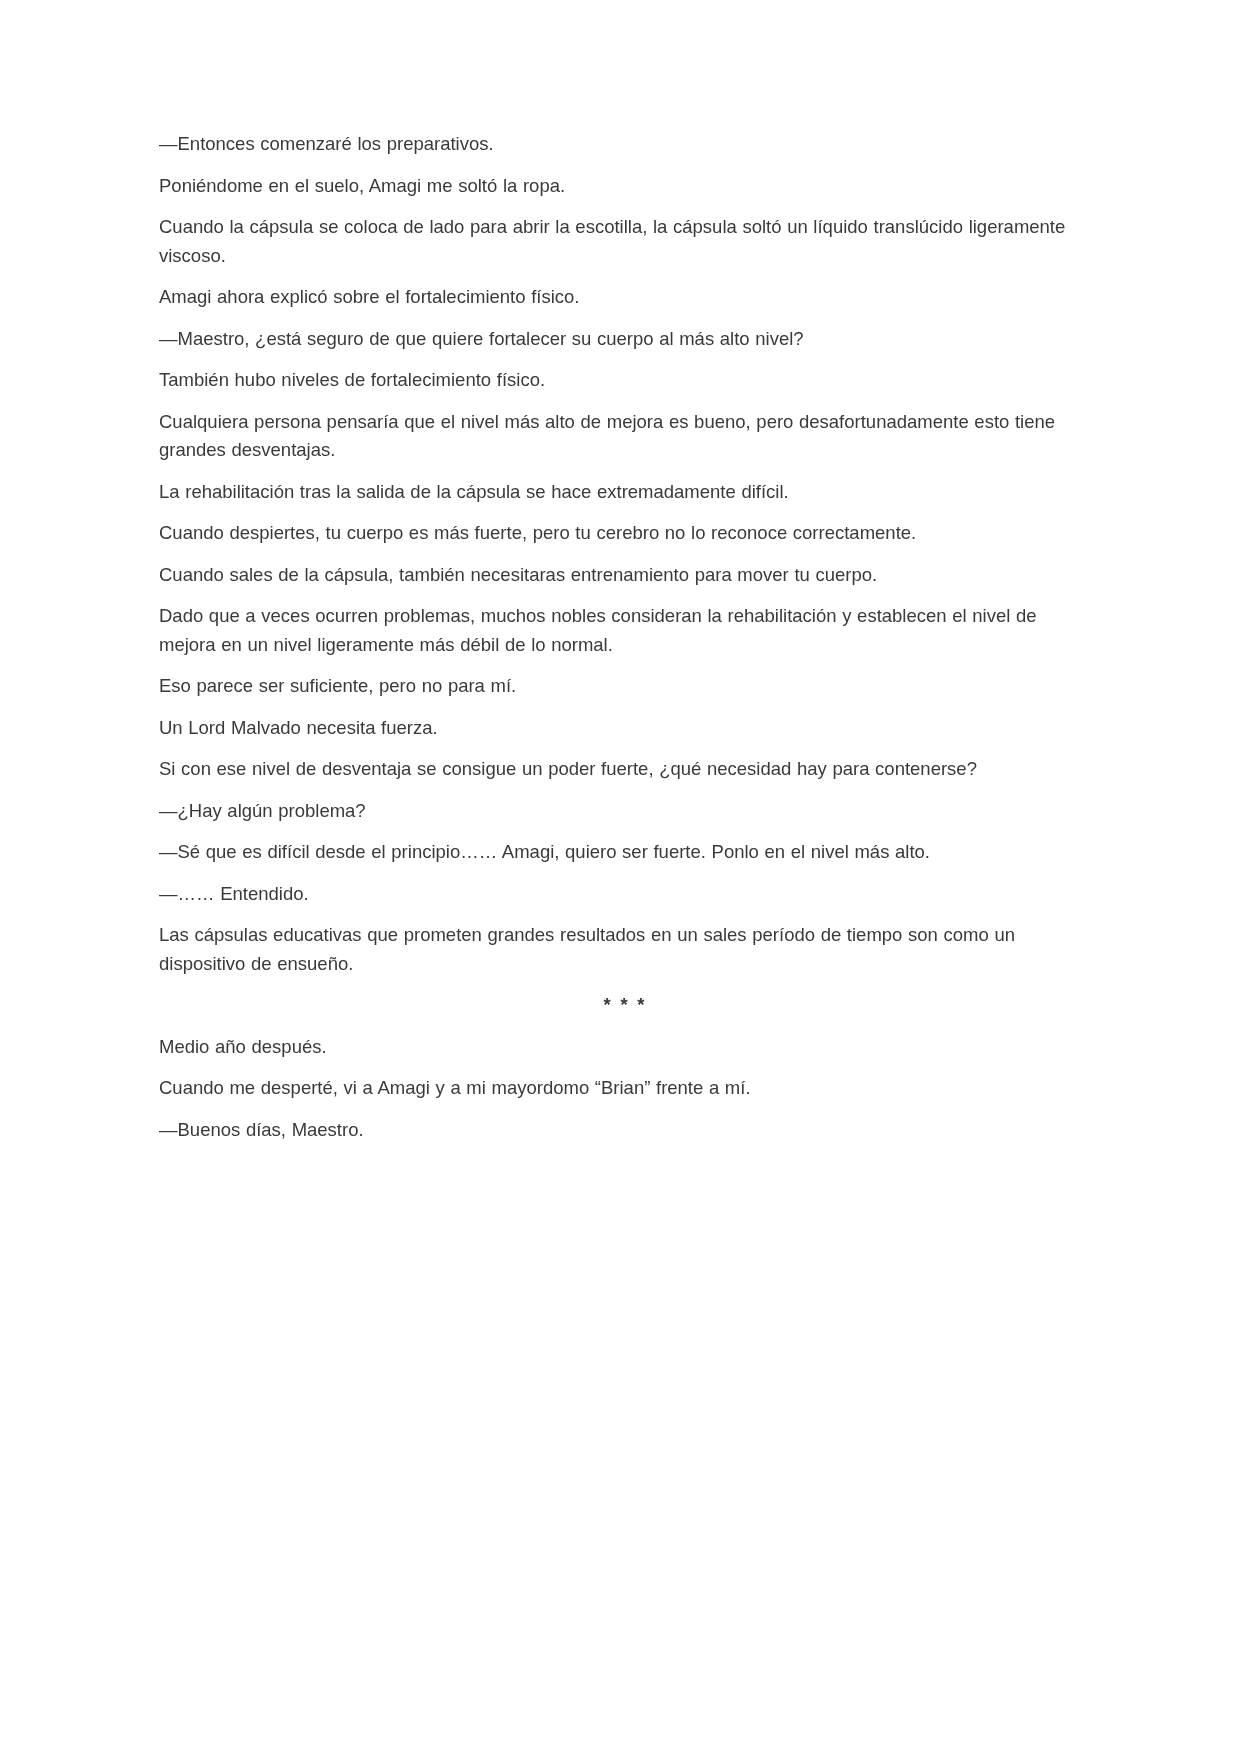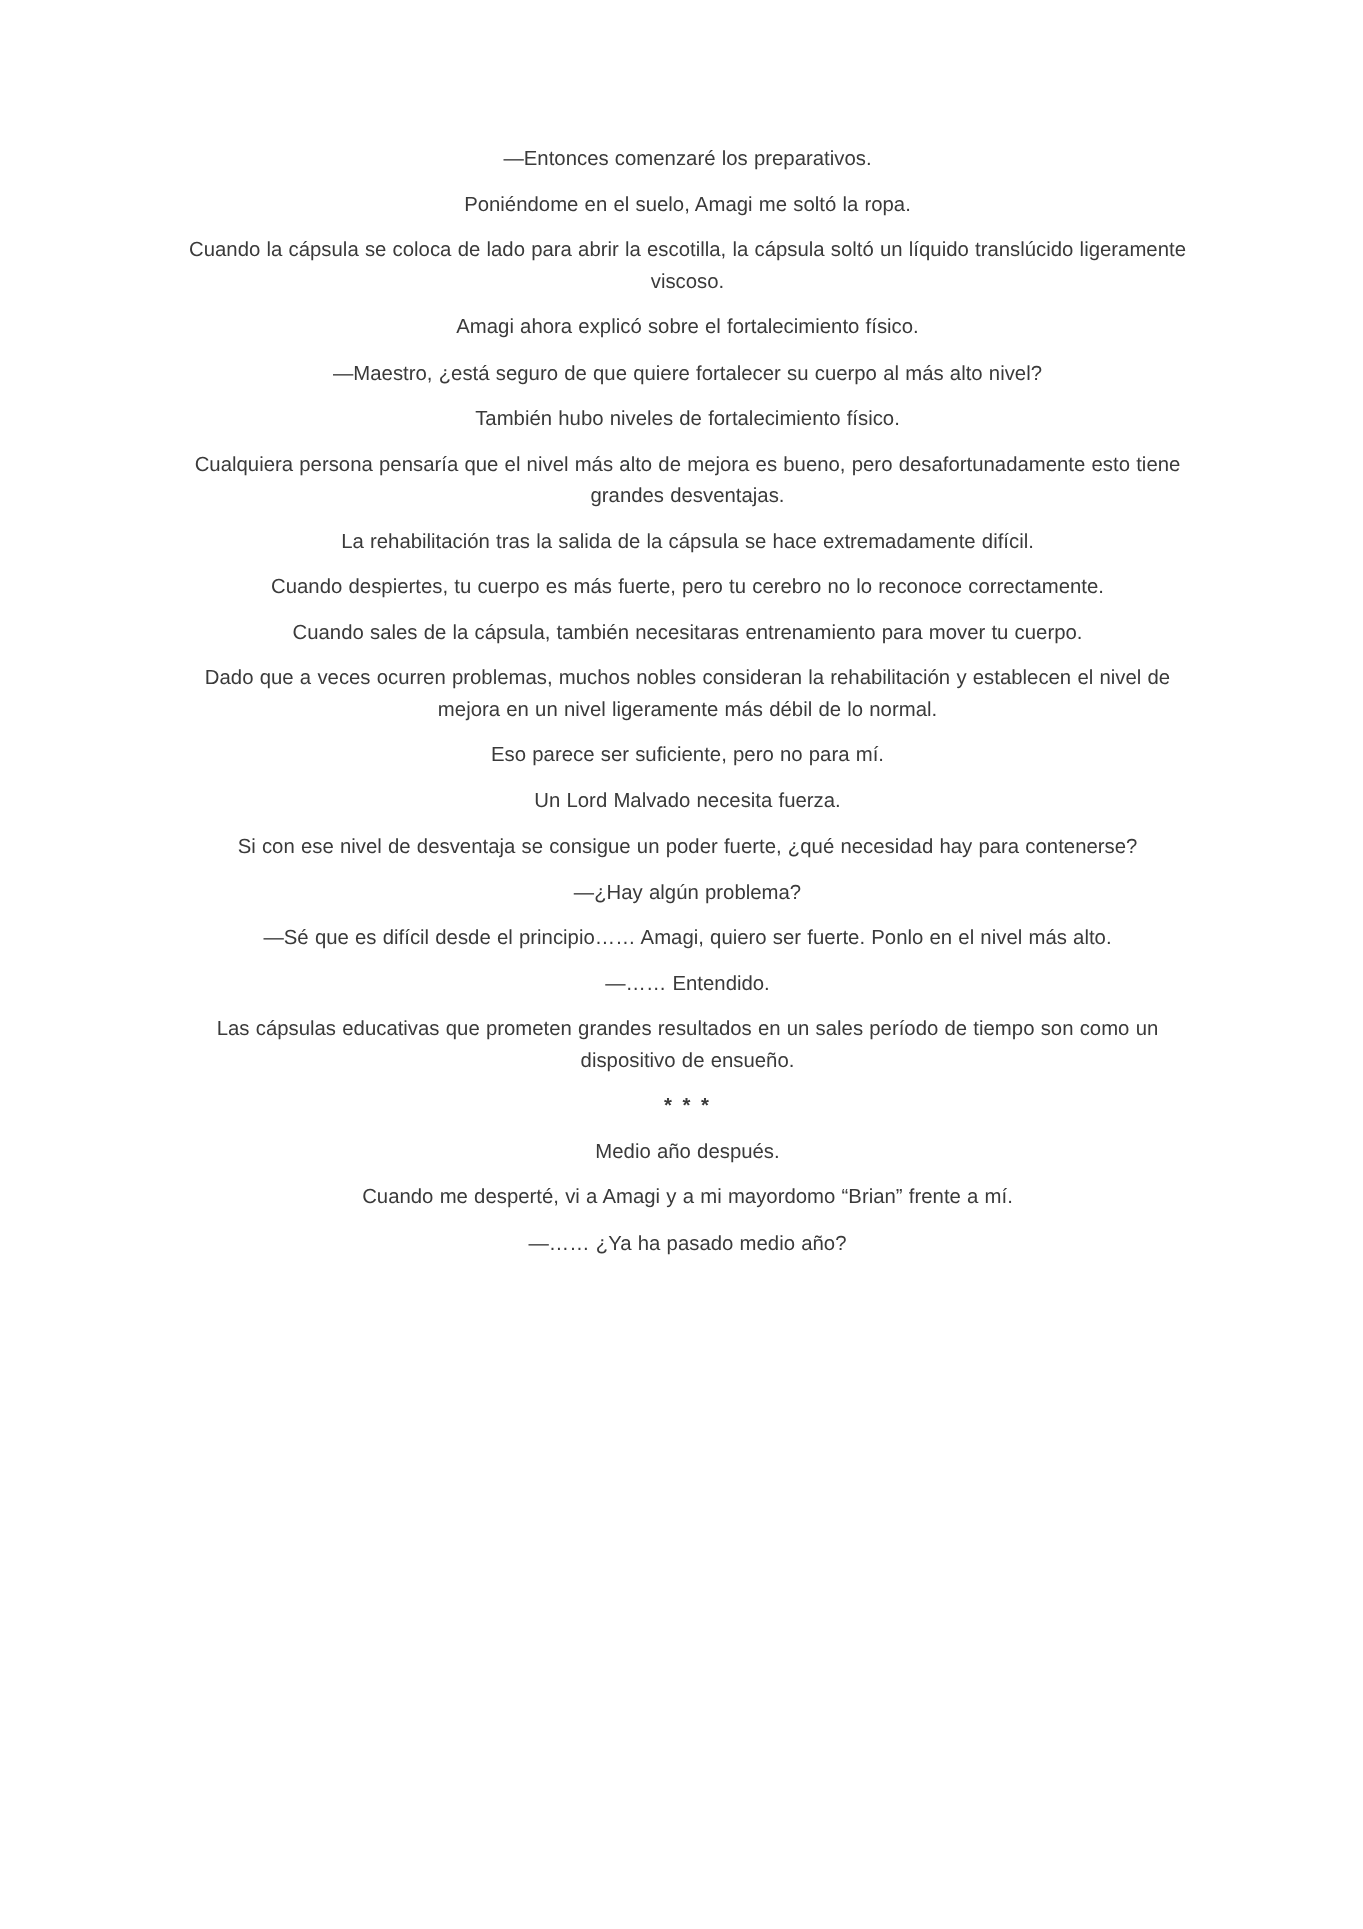--- a/index.html
+++ b/index.html
@@ -19,21 +19,21 @@
     position: absolute;
     left: 159px;
     top: 130px;
     width: 932px;
   }
   .para {
     font-size: 18.5px;
     line-height: 28.5px;
     margin: 0 0 13px 0;
     color: #3a3a3a;
-    text-align: center;
+    text-align: left;
     word-spacing: 0.5px;
   }
   .para.separator {
     text-align: center;
     font-weight: bold;
     letter-spacing: 2px;
   }
 </style>
 </head>
 <body>
@@ -54,15 +54,15 @@
     <p class="para">Eso parece ser suficiente, pero no para mí.</p>
     <p class="para">Un Lord Malvado necesita fuerza.</p>
     <p class="para">Si con ese nivel de desventaja se consigue un poder fuerte, ¿qué necesidad hay para contenerse?</p>
     <p class="para">—¿Hay algún problema?</p>
     <p class="para">—Sé que es difícil desde el principio…… Amagi, quiero ser fuerte. Ponlo en el nivel más alto.</p>
     <p class="para">—…… Entendido.</p>
     <p class="para">Las cápsulas educativas que prometen grandes resultados en un sales período de tiempo son como un dispositivo de ensueño.</p>
     <p class="para separator">* * *</p>
     <p class="para">Medio año después.</p>
     <p class="para">Cuando me desperté, vi a Amagi y a mi mayordomo “Brian” frente a mí.</p>
-    <p class="para">—…… ¿Ya ha pasado medio año?</p>
+    <p class="para">—Buenos días, Maestro.</p>
   </div>
 </div>
 
 </body></html>

